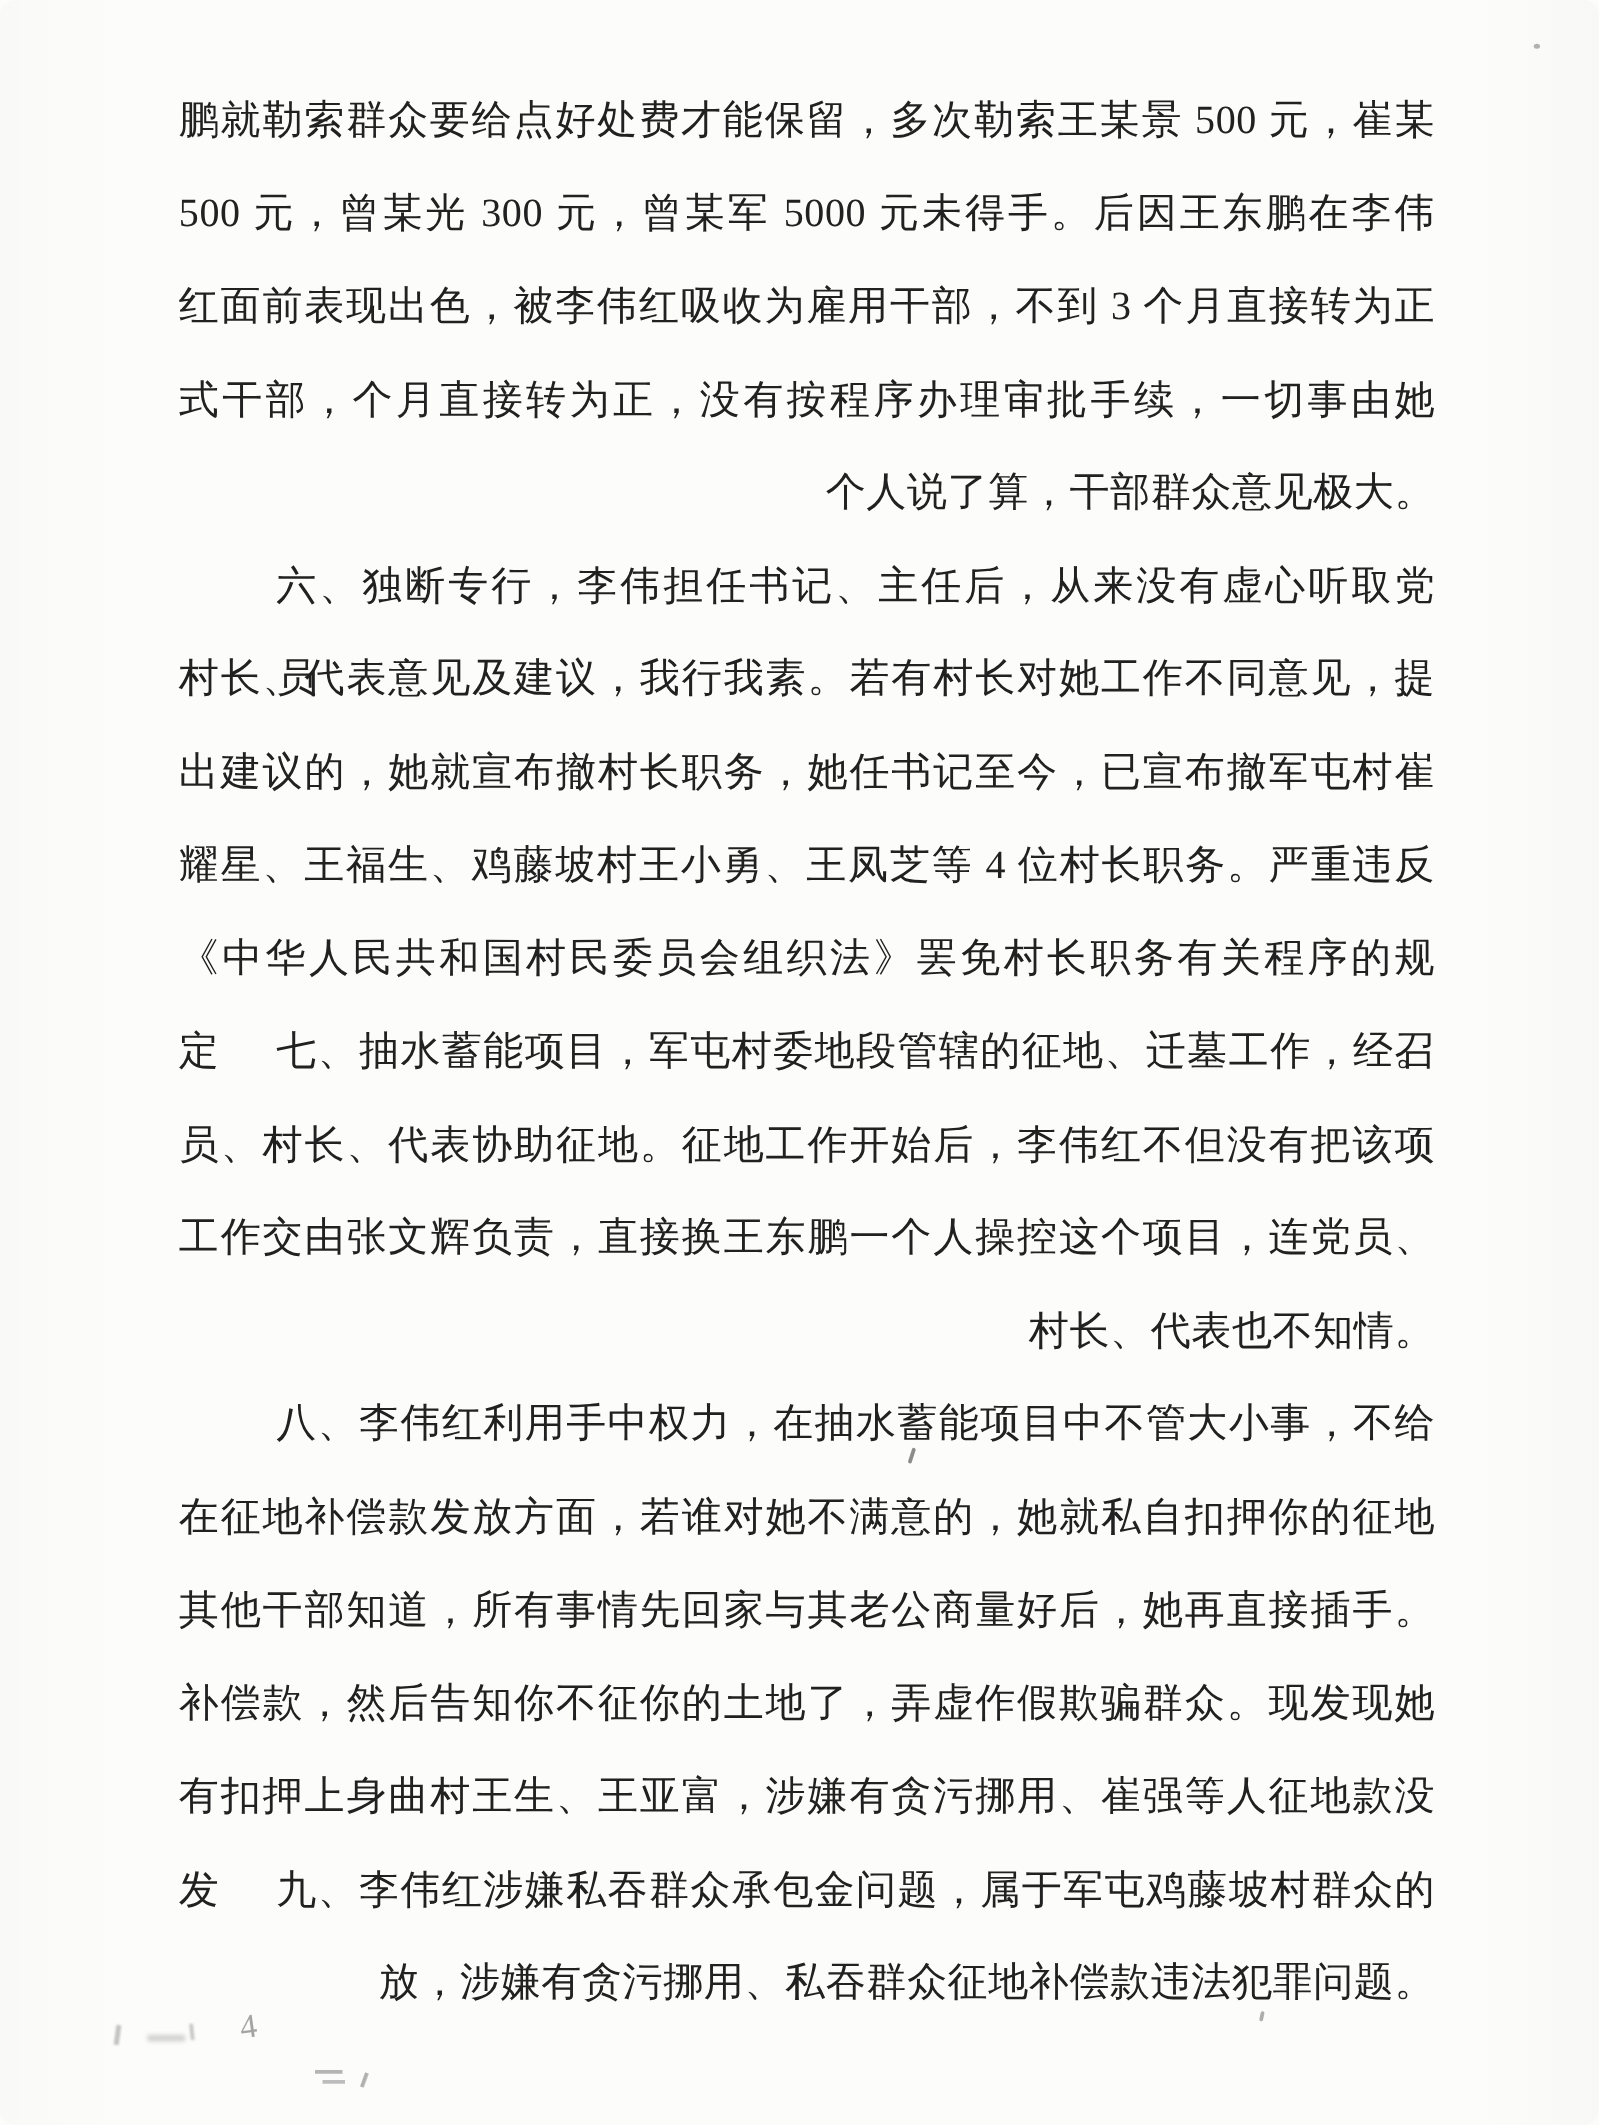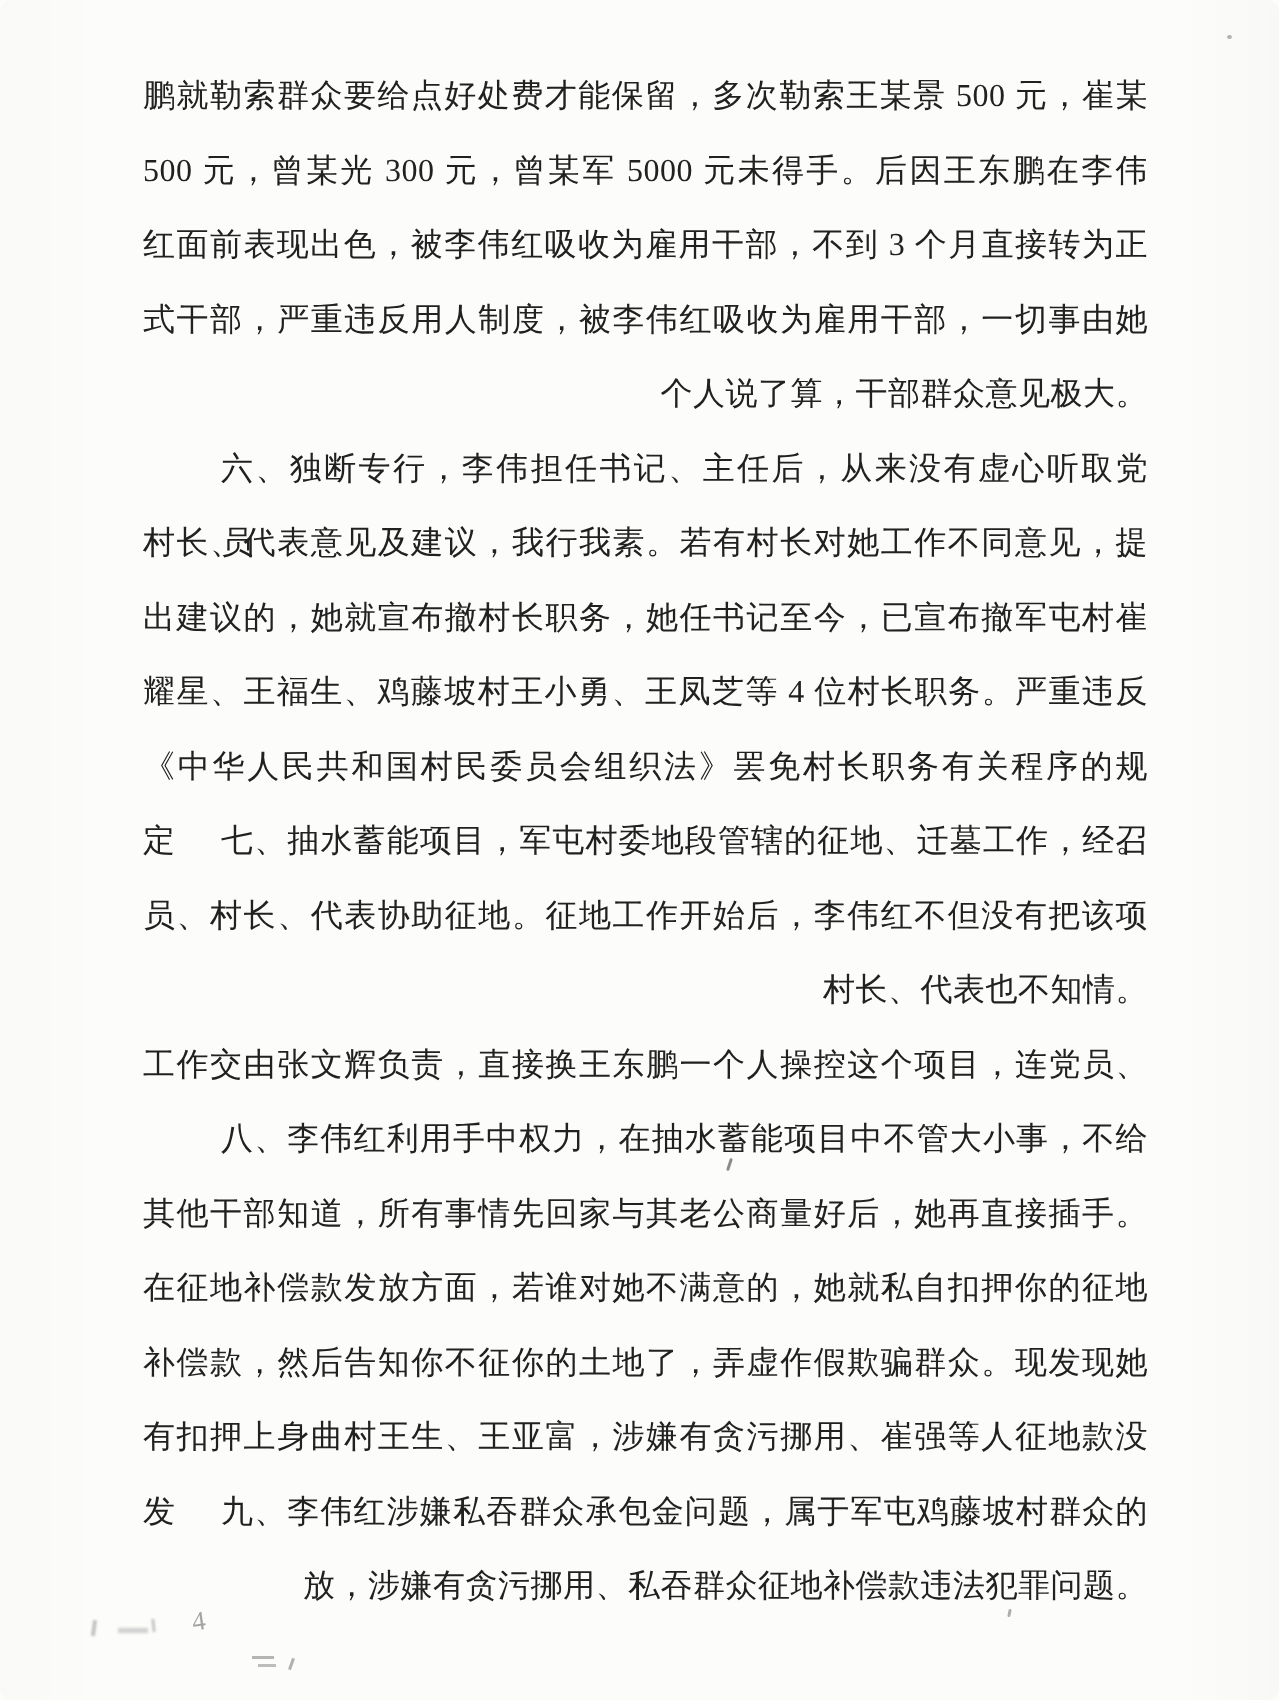--- a/index.html
+++ b/index.html
@@ -124,34 +124,34 @@
 </style>
 </head>
 <body>
 
 <div class="page">
 
   <div class="textcol" id="lines">
       <div class="line justify">鹏就勒索群众要给点好处费才能保留，多次勒索王某景 500 元，崔某</div>
       <div class="line justify">500 元，曾某光 300 元，曾某军 5000 元未得手。后因王东鹏在李伟</div>
       <div class="line justify">红面前表现出色，被李伟红吸收为雇用干部，不到 3 个月直接转为正</div>
-      <div class="line justify">式干部，严重违反用人制度，被李伟红吸收为雇用干部，一切事由她</div>
+      <div class="line justify">式干部，个月直接转为正，没有按程序办理审批手续，一切事由她</div>
       <div class="line plain">个人说了算，干部群众意见极大。</div>
       <div class="line justify indent">六、独断专行，李伟担任书记、主任后，从来没有虚心听取党员、</div>
       <div class="line justify">村长、代表意见及建议，我行我素。若有村长对她工作不同意见，提</div>
       <div class="line justify">出建议的，她就宣布撤村长职务，她任书记至今，已宣布撤军屯村崔</div>
       <div class="line justify">耀星、王福生、鸡藤坡村王小勇、王凤芝等 4 位村长职务。严重违反</div>
       <div class="line justify">《中华人民共和国村民委员会组织法》罢免村长职务有关程序的规定。</div>
       <div class="line justify indent">七、抽水蓄能项目，军屯村委地段管辖的征地、迁墓工作，经召</div>
       <div class="line justify">员、村长、代表协助征地。征地工作开始后，李伟红不但没有把该项</div>
+      <div class="line justify">工作交由张文辉负责，直接换王东鹏一个人操控这个项目，连党员、</div>
       <div class="line plain">村长、代表也不知情。</div>
-      <div class="line justify">工作交由张文辉负责，直接换王东鹏一个人操控这个项目，连党员、</div>
       <div class="line justify indent">八、李伟红利用手中权力，在抽水蓄能项目中不管大小事，不给</div>
+      <div class="line justify">在征地补偿款发放方面，若谁对她不满意的，她就私自扣押你的征地</div>
       <div class="line justify">其他干部知道，所有事情先回家与其老公商量好后，她再直接插手。</div>
-      <div class="line justify">在征地补偿款发放方面，若谁对她不满意的，她就私自扣押你的征地</div>
       <div class="line justify">补偿款，然后告知你不征你的土地了，弄虚作假欺骗群众。现发现她</div>
       <div class="line justify">有扣押上身曲村王生、王亚富，涉嫌有贪污挪用、崔强等人征地款没发</div>
       <div class="line justify indent">九、李伟红涉嫌私吞群众承包金问题，属于军屯鸡藤坡村群众的</div>
       <div class="line plain">放，涉嫌有贪污挪用、私吞群众征地补偿款违法犯罪问题。</div>
     </div>
 
   <div class="artifact dot-tr"></div>
   <div class="artifact tick-mid"></div>
   <div class="artifact tick-br"></div>
   <div class="artifact smudge-a"></div>

